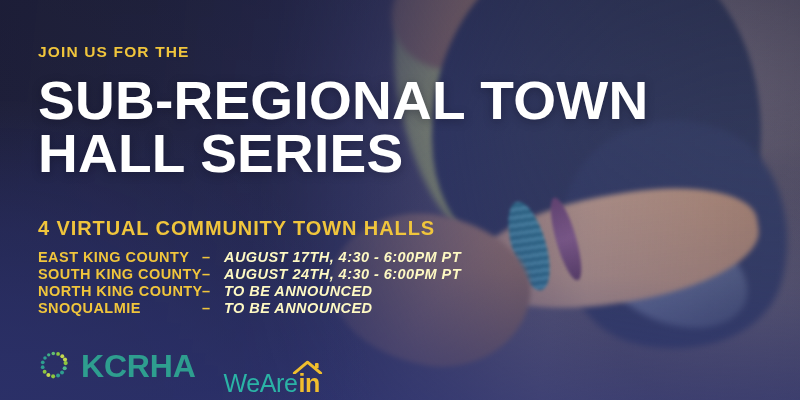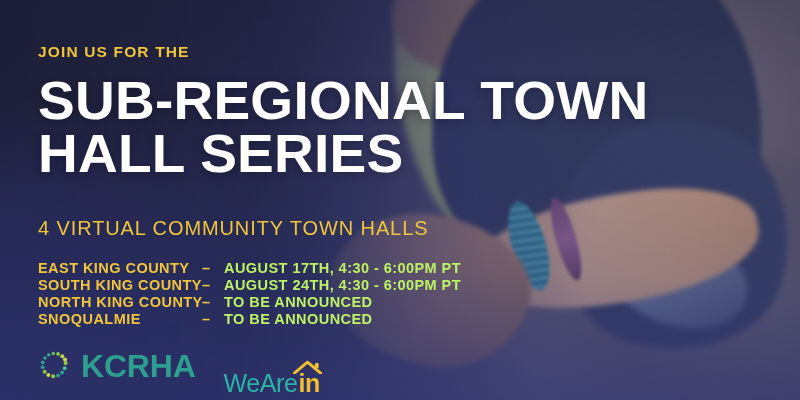--- a/index.html
+++ b/index.html
@@ -184,37 +184,37 @@
     transform: scaleX(1.02);
     transform-origin: left top;
     text-shadow: 0 2px 10px rgba(12,12,30,0.35);
     white-space: pre-line;
   }
   .subhead {
     position: absolute;
     top: 217px;
     color: #F0C53C;
     font-size: 20px;
-    font-weight: normal;
+    font-weight: bold;
     letter-spacing: 0.9px;
   }
   .schedule {
     position: absolute;
-    top: 260px;
+    top: 249px;
     display: grid;
     grid-template-columns: 164px 22px auto;
     row-gap: 1px;
     align-items: baseline;
     font-size: 14.5px;
     font-weight: bold;
     letter-spacing: 0.45px;
   }
   .sched-region { color: #F0C53C; white-space: nowrap; }
   .sched-dash   { color: #F0C53C; }
-  .sched-detail { color: #bef264; white-space: nowrap; }
+  .sched-detail { color: #fef9c3; white-space: nowrap; font-style: italic; }
 
   
   .logos {
     position: absolute;
     top: 334px;
     display: flex;
     align-items: center;
     gap: 28px;
   }
   .kcrha { display: flex; align-items: center; gap: 9px; }

